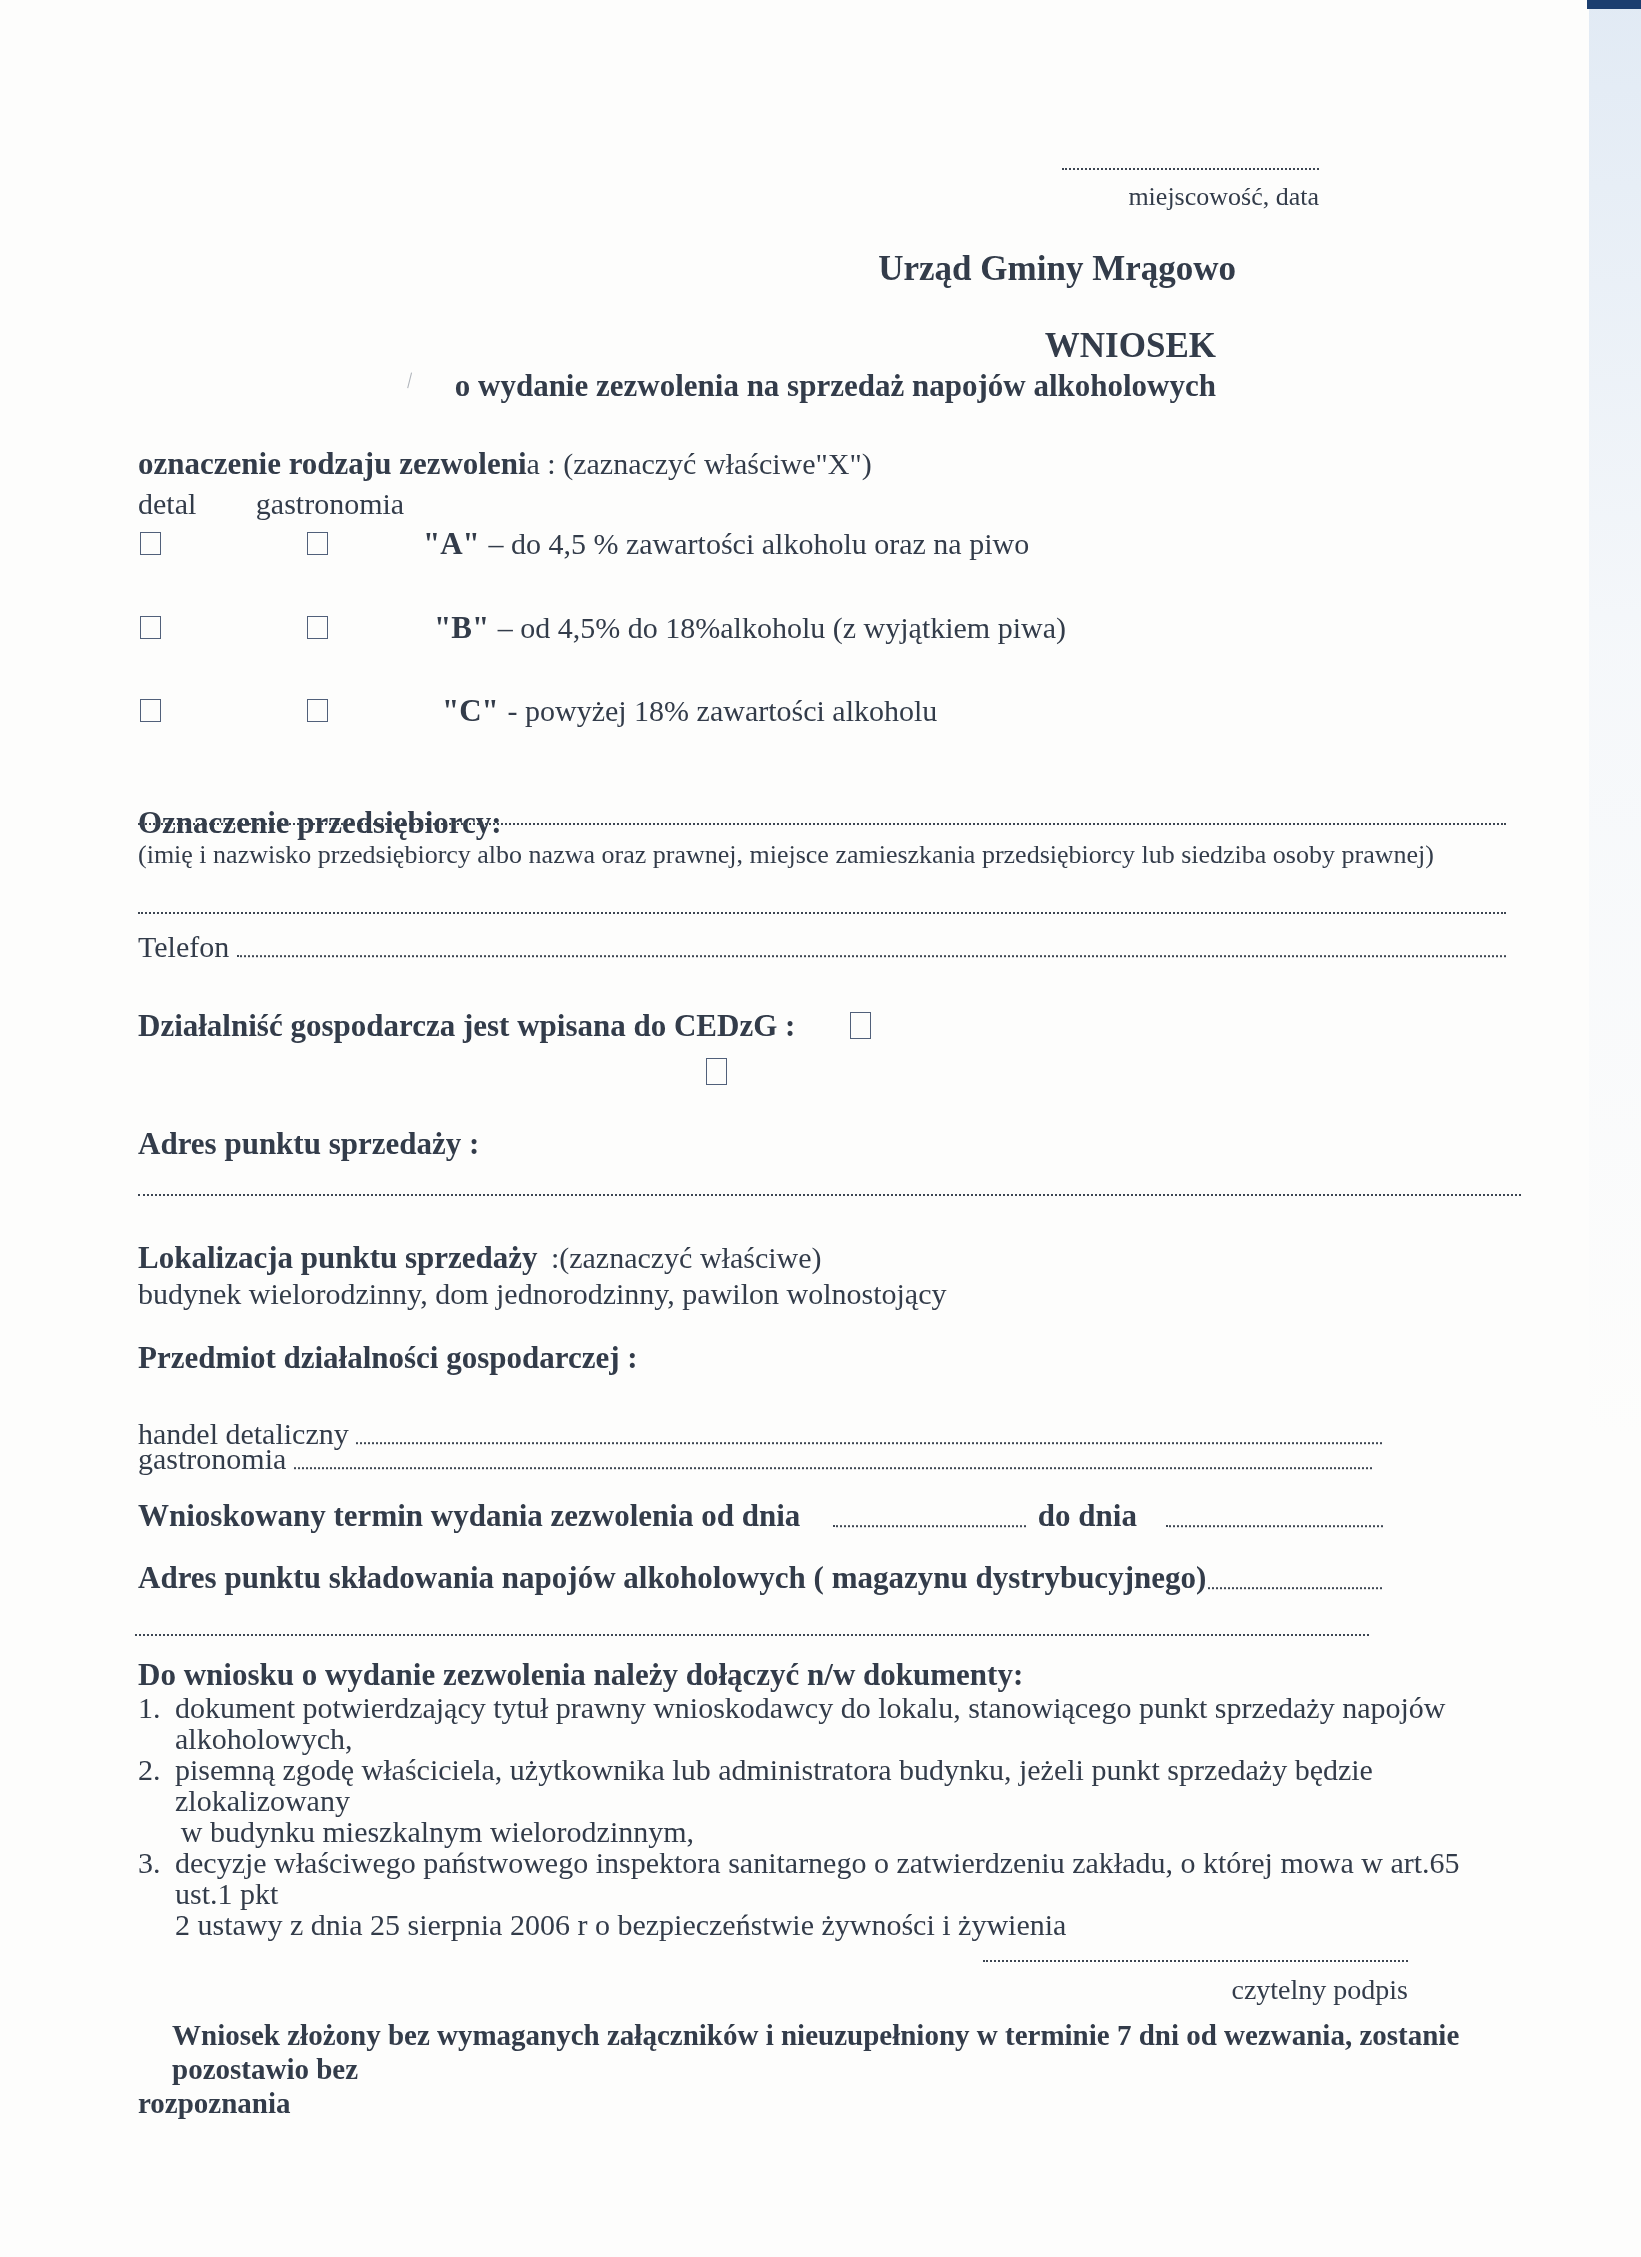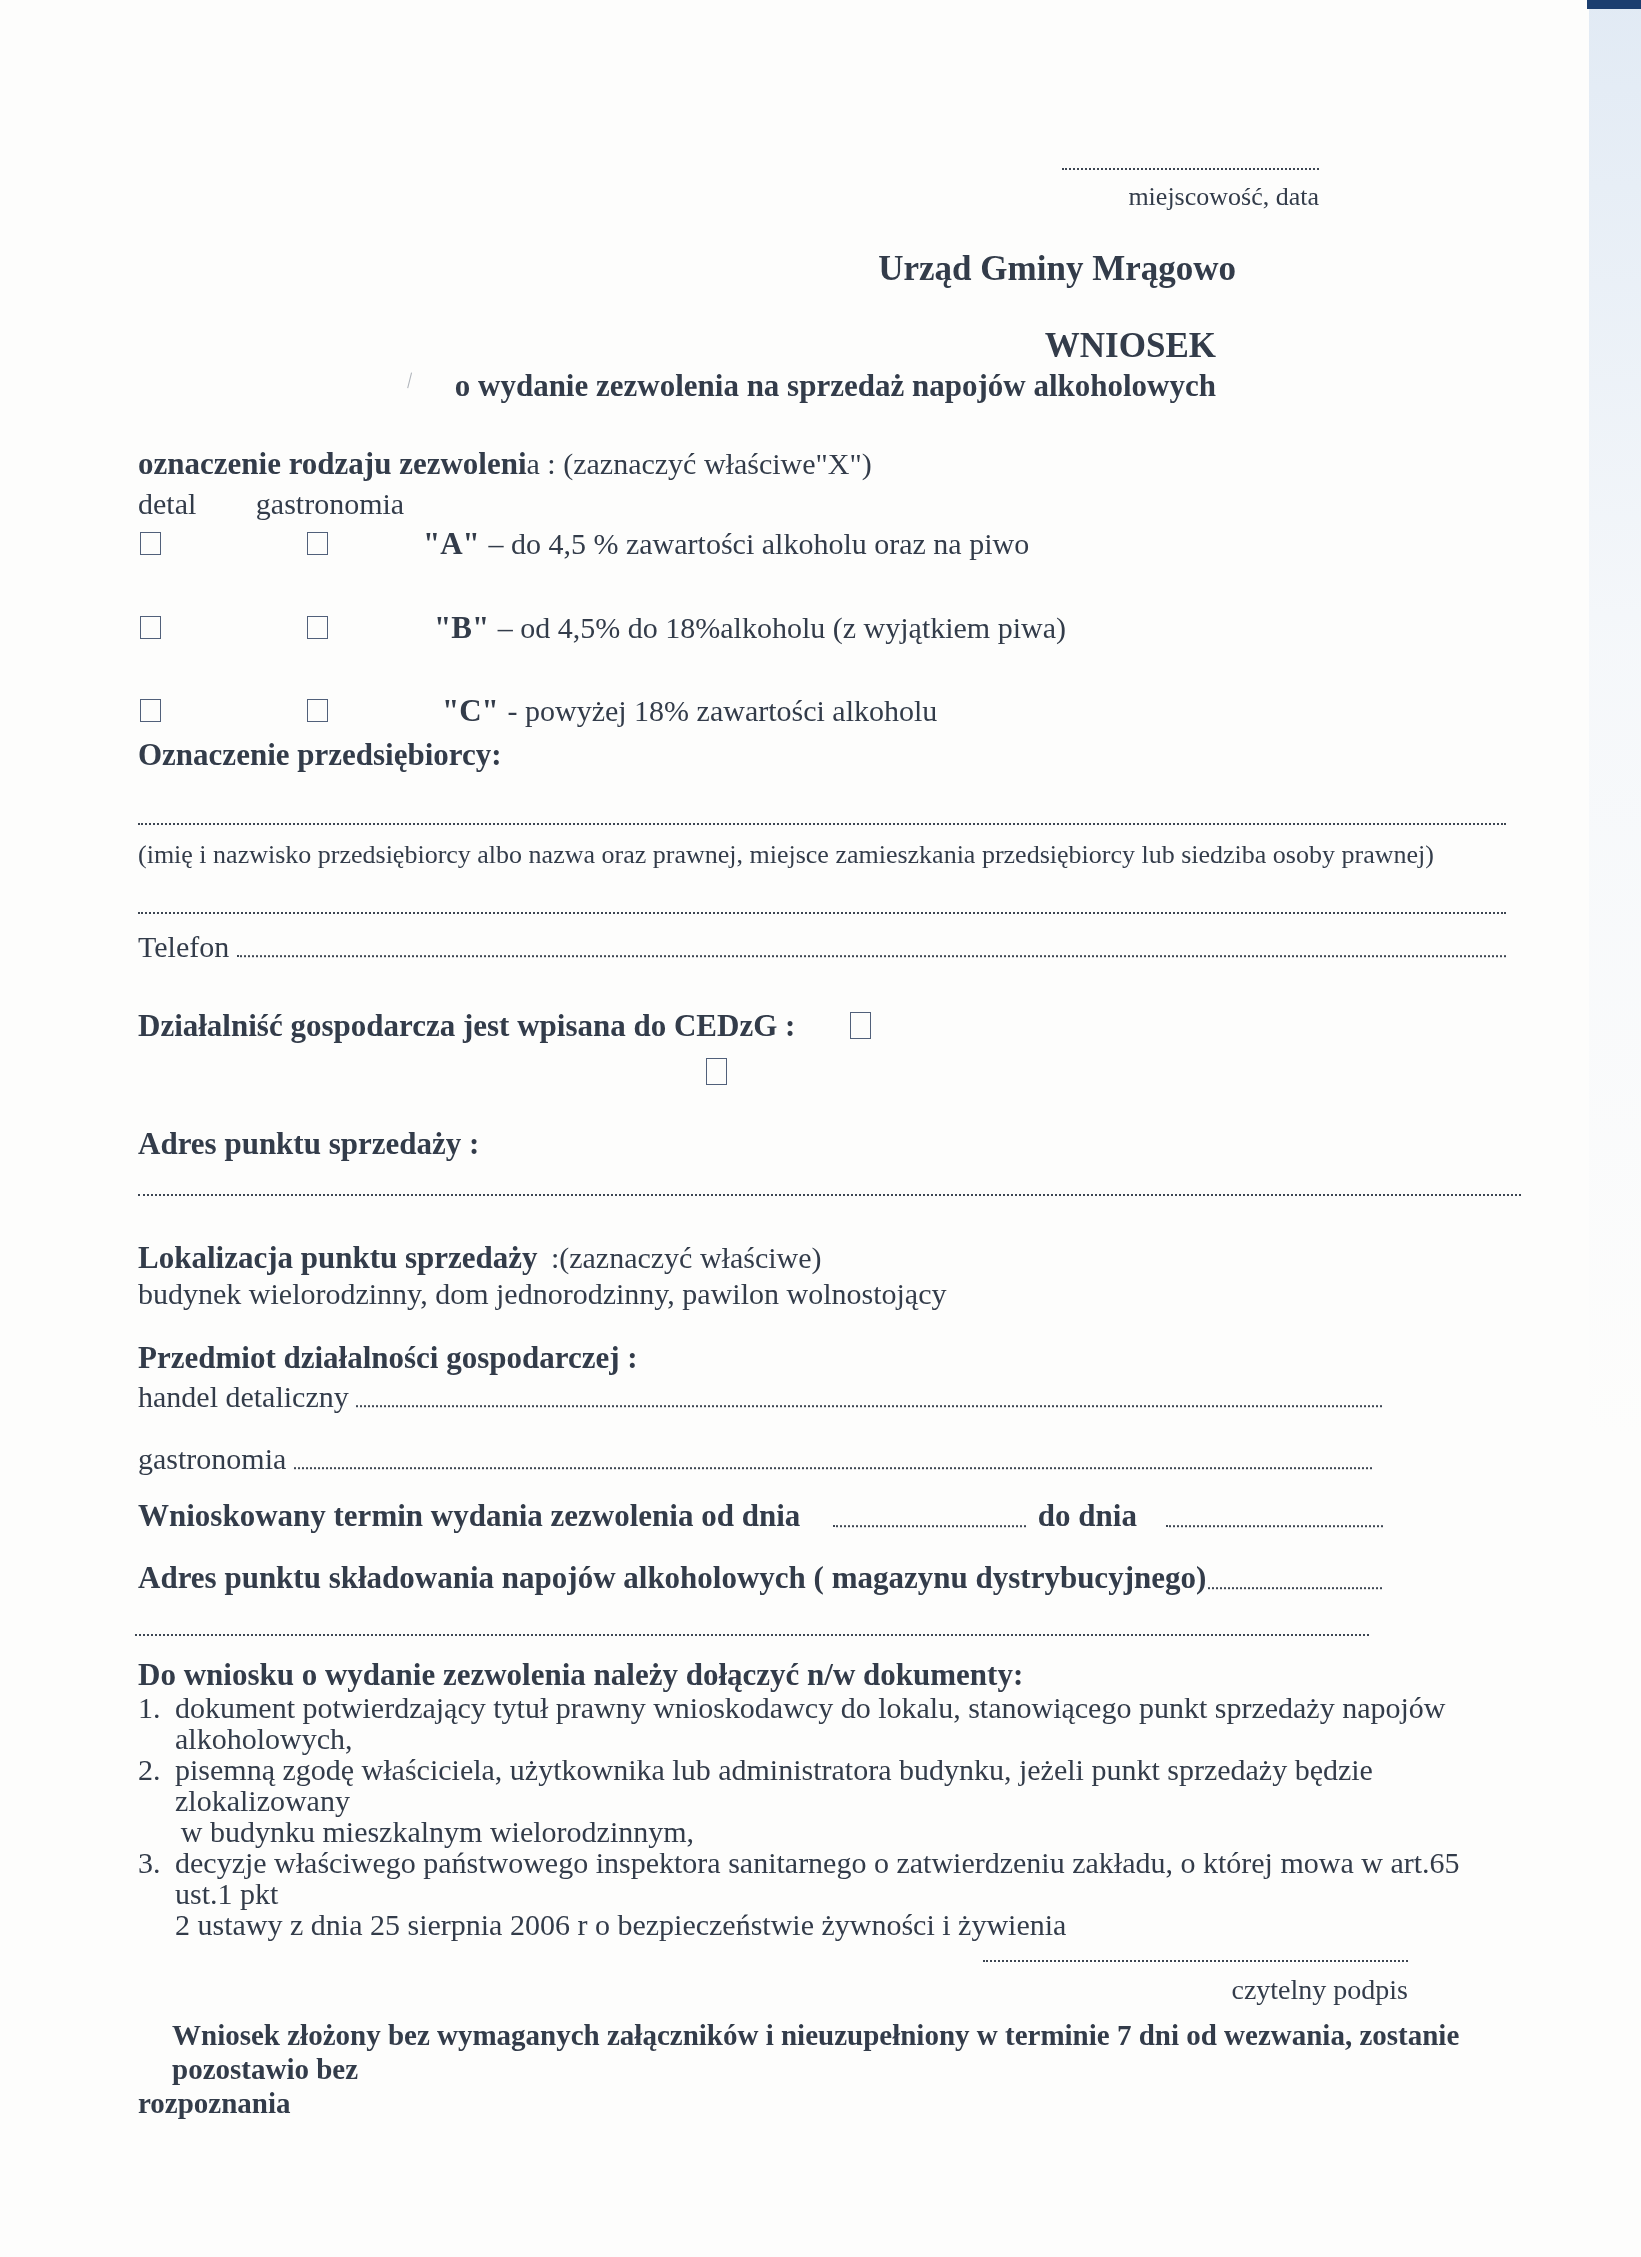--- a/index.html
+++ b/index.html
@@ -80,21 +80,21 @@
     <span class="cbx cb1"></span>
     <span class="cbx cb2"></span>
     <span class="ptext" style="left:434px;"><span class="b t32">"B"</span><span class="pd">– od 4,5% do 18%alkoholu (z wyjątkiem piwa)</span></span>
   </div>
   <div class="abs permit-row r3 t31">
     <span class="cbx cb1"></span>
     <span class="cbx cb2"></span>
     <span class="ptext" style="left:442px;"><span class="b t32">"C"</span><span class="pd">-  powyżej 18% zawartości alkoholu</span></span>
   </div>
 
-  <div class="abs t32 b" style="left:138px;top:737px;">Oznaczenie przedsiębiorcy:</div>
+  <div class="abs t32 b" style="left:138px;top:805px;">Oznaczenie przedsiębiorcy:</div>
   <div class="abs dots" style="left:138px;top:809px;width:1368px;"></div>
   <div class="abs t27" style="left:138px;top:840px;">(imię i nazwisko przedsiębiorcy albo nazwa oraz prawnej, miejsce zamieszkania przedsiębiorcy lub siedziba osoby prawnej)</div>
   <div class="abs dots" style="left:138px;top:898px;width:1368px;"></div>
   <div class="abs flexrow t31" style="left:138px;top:929px;width:1368px;">
     <span>Telefon</span>
     <span class="fill"></span>
   </div>
 
   <div class="abs t32 b" style="left:138px;top:1008px;">Działalniść gospodarcza jest wpisana do CEDzG :</div>
   <span class="cbx abs" style="left:850px;top:1012px;height:25px;"></span>
@@ -103,21 +103,21 @@
   <div class="abs t32 b" style="left:138px;top:1126px;">Adres punktu sprzedaży :</div>
   <div class="abs dots" style="left:138px;top:1180px;width:1383px;"></div>
 
   <div class="abs t31" style="left:138px;top:1240px;">
     <span class="b t32">Lokalizacja punktu sprzedaży</span>
     <span style="margin-left:5.8px;">:(zaznaczyć właściwe)</span>
   </div>
   <div class="abs t31" style="left:138px;top:1276px;">budynek wielorodzinny,  dom jednorodzinny, pawilon wolnostojący</div>
 
   <div class="abs t32 b" style="left:138px;top:1340px;">Przedmiot działalności gospodarczej :</div>
-  <div class="abs flexrow t31" style="left:138px;top:1379px;width:1244px;">
+  <div class="abs flexrow t31" style="left:138px;top:1416px;width:1244px;">
     <span>handel detaliczny</span>
     <span class="fill"></span>
   </div>
   <div class="abs flexrow t31" style="left:138px;top:1441px;width:1234px;">
     <span>gastronomia</span>
     <span class="fill"></span>
   </div>
 
   <div class="abs flexrow t32" style="left:138px;top:1498px;">
     <span class="b">Wnioskowany termin wydania zezwolenia  od dnia</span>

